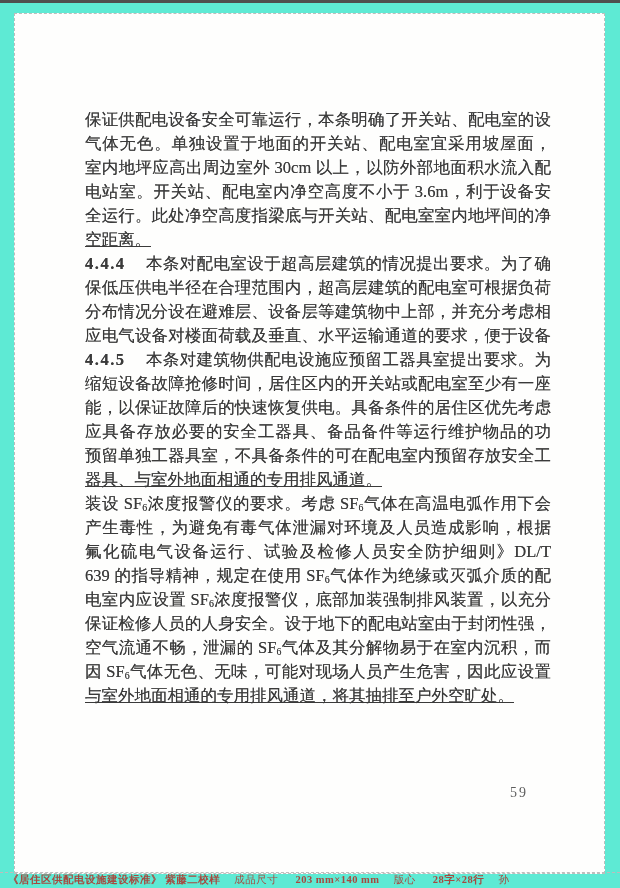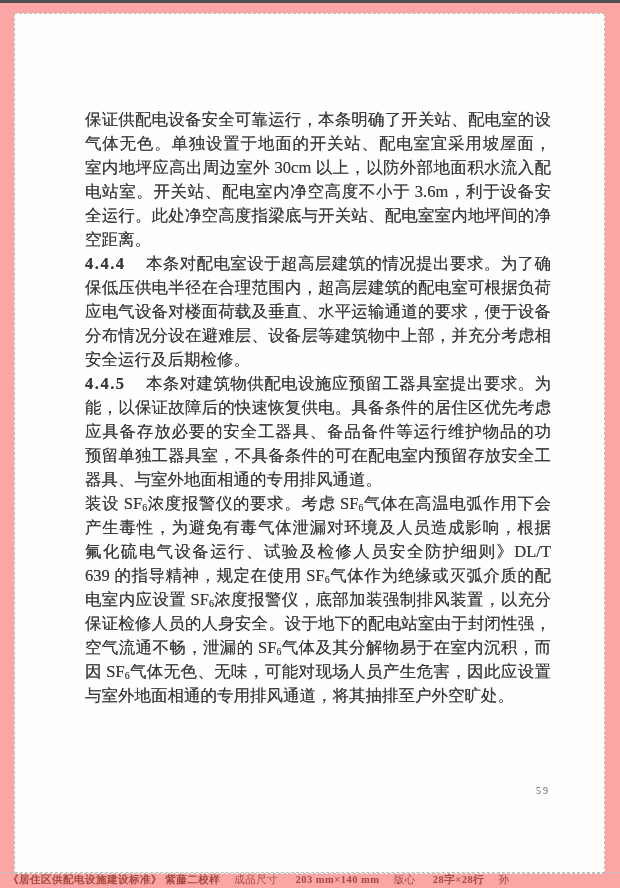--- a/index.html
+++ b/index.html
@@ -1,20 +1,20 @@
 <!DOCTYPE html>
 <html><head>
 <meta charset="utf-8">
 <style>
   html, body { margin: 0; padding: 0; background: #e8e8e6; }
   .page {
     position: relative;
     width: 620px; height: 888px;
     margin: 0 auto;
-    background: #fca5a5;
+    background: #5eead4;
     overflow: hidden;
     font-family: "Liberation Serif", "DejaVu Serif", serif;
   }
   .scan-top-edge {
     position: absolute; top: 0; left: 0;
     width: 100%; height: 3px;
     background: #4f4f4f;
   }
   .trim-frame {
     position: absolute; left: 14px; top: 13px;
@@ -37,34 +37,35 @@
   }
   .para { margin: 0; }
   .line {
     height: 24px;
     text-align: justify;
     text-align-last: justify;
     overflow: hidden;
   }
   .line.para-end {
     text-align-last: left;
+    text-decoration: underline;
   }
   .secnum {
     font-weight: bold;
     margin-right: 20px;
     letter-spacing: 1.5px;
   }
   sub { font-size: 0.6em; line-height: 0; vertical-align: -0.2em; }
   .page-number {
     position: absolute; left: 510px; top: 785px;
     width: 40px;
-    font-size: 10px;
+    font-size: 14px;
     color: #5d5d5d;
     letter-spacing: 2px;
-    text-align: right;
+    text-align: left;
   }
   .proof-footer {
     position: absolute; left: 8px; top: 873px;
     width: 604px;
     font-size: 10.5px;
     white-space: nowrap;
     color: #a6493f;
     letter-spacing: 0.5px;
   }
   .proof-footer .seg { margin-right: 11px; font-weight: bold; }
@@ -86,26 +87,26 @@
         <div class="line">保证供配电设备安全可靠运行，本条明确了开关站、配电室的设</div>
         <div class="line">气体无色。单独设置于地面的开关站、配电室宜采用坡屋面，</div>
         <div class="line">室内地坪应高出周边室外 30cm 以上，以防外部地面积水流入配</div>
         <div class="line">电站室。开关站、配电室内净空高度不小于 3.6m，利于设备安</div>
         <div class="line">全运行。此处净空高度指梁底与开关站、配电室室内地坪间的净</div>
         <div class="line para-end">空距离。</div>
       </div>
       <div class="para">
         <div class="line"><b class="secnum">4.4.4</b>本条对配电室设于超高层建筑的情况提出要求。为了确</div>
         <div class="line">保低压供电半径在合理范围内，超高层建筑的配电室可根据负荷</div>
+        <div class="line">分布情况分设在避难层、设备层等建筑物中上部，并充分考虑相</div>
         <div class="line">应电气设备对楼面荷载及垂直、水平运输通道的要求，便于设备</div>
-        <div class="line">分布情况分设在避难层、设备层等建筑物中上部，并充分考虑相</div>
-        <div class="line para-end">安全运行及后期检修。</div>
       </div>
       <div class="para">
         <div class="line"><b class="secnum">4.4.5</b>本条对建筑物供配电设施应预留工器具室提出要求。为</div>
+        <div class="line">缩短设备故障抢修时间，居住区内的开关站或配电室至少有一座</div>
         <div class="line">能，以保证故障后的快速恢复供电。具备条件的居住区优先考虑</div>
         <div class="line">应具备存放必要的安全工器具、备品备件等运行维护物品的功</div>
         <div class="line">预留单独工器具室，不具备条件的可在配电室内预留存放安全工</div>
         <div class="line para-end">器具、与室外地面相通的专用排风通道。</div>
       </div>
       <div class="para">
         <div class="line">装设 SF<sub>6</sub>浓度报警仪的要求。考虑 SF<sub>6</sub>气体在高温电弧作用下会</div>
         <div class="line">产生毒性，为避免有毒气体泄漏对环境及人员造成影响，根据</div>
         <div class="line">氟化硫电气设备运行、试验及检修人员安全防护细则》DL/T</div>
         <div class="line">639 的指导精神，规定在使用 SF<sub>6</sub>气体作为绝缘或灭弧介质的配</div>

